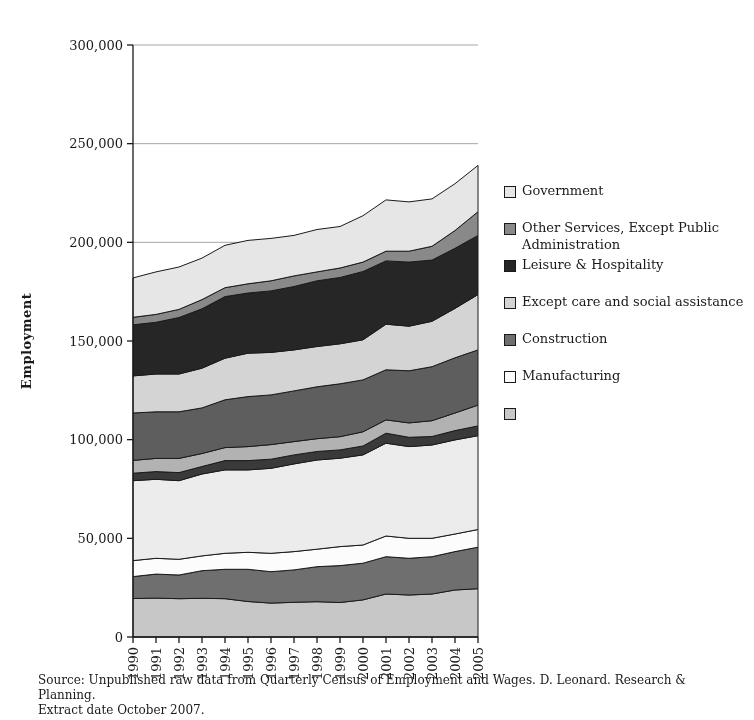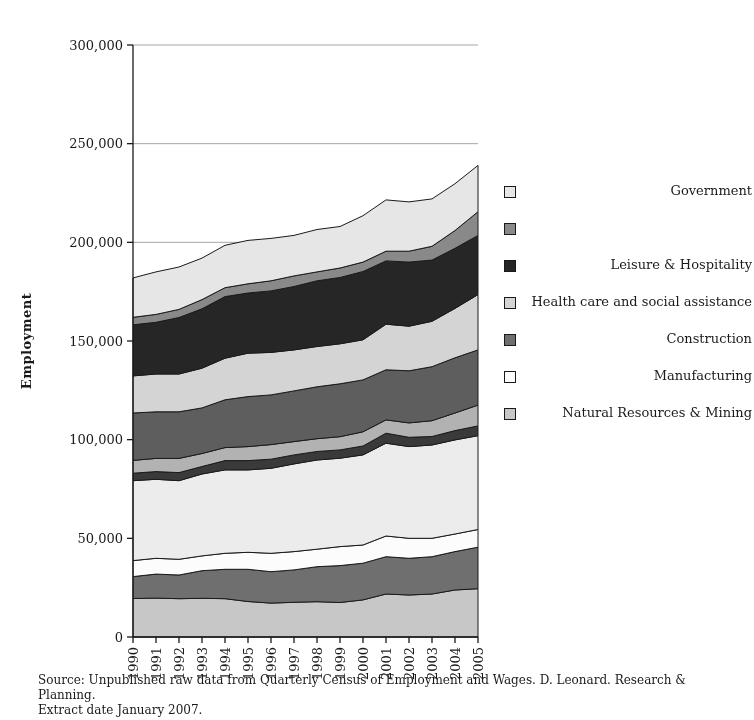--- a/index.html
+++ b/index.html
@@ -8,21 +8,21 @@
     font-family:"DejaVu Serif","Liberation Serif",serif;color:#1a1a1a;
     overflow:hidden;
   }
   #chart{position:absolute;left:0;top:0;}
   .ytick{font-size:13px;fill:#1a1a1a;}
   .xtick{font-size:13px;fill:#1a1a1a;}
   .ytitle{font-size:13px;font-weight:bold;fill:#1a1a1a;letter-spacing:.5px;}
   #legend{
     position:absolute;left:504px;top:183px;width:248px;
   }
-  .legend-item{display:flex;align-items:flex-start;height:37px;justify-content:space-between;}
+  .legend-item{display:flex;align-items:flex-start;height:37px;}
   .legend-swatch{
     width:10px;height:10px;border:1px solid #1a1a1a;flex:0 0 auto;
     margin:3px 6px 0 0;
   }
   .legend-label{font-size:13px;line-height:16.5px;}
   #source{
     position:absolute;left:38px;top:673px;width:660px;
     font-size:12px;line-height:15px;
   }
 </style>
@@ -105,39 +105,39 @@
   <text class="ytitle" transform="translate(31,341) rotate(-90)" text-anchor="middle">Employment</text>
 </svg>
 
 <div id="legend">
     <div class="legend-item">
       <span class="legend-swatch" style="background: rgb(230, 230, 230);"></span>
       <span class="legend-label">Government</span>
     </div>
     <div class="legend-item">
       <span class="legend-swatch" style="background: rgb(137, 137, 137);"></span>
+      <span class="legend-label">Other Services, Except Public Administration</span>
     </div>
     <div class="legend-item">
       <span class="legend-swatch" style="background: rgb(38, 38, 38);"></span>
       <span class="legend-label">Leisure &amp; Hospitality</span>
     </div>
     <div class="legend-item">
       <span class="legend-swatch" style="background: rgb(212, 212, 212);"></span>
-      <span class="legend-label">Health care and social assistance</span>
+      <span class="legend-label">Except care and social assistance</span>
     </div>
     <div class="legend-item">
       <span class="legend-swatch" style="background: rgb(111, 111, 111);"></span>
       <span class="legend-label">Construction</span>
     </div>
     <div class="legend-item">
       <span class="legend-swatch" style="background: rgb(252, 252, 252);"></span>
       <span class="legend-label">Manufacturing</span>
     </div>
     <div class="legend-item">
       <span class="legend-swatch" style="background: rgb(199, 199, 199);"></span>
-      <span class="legend-label">Natural Resources &amp; Mining</span>
     </div>
   </div>
 
 <div id="source">
   <div>Source: Unpublished raw data from Quarterly Census of Employment and Wages. D. Leonard. Research &amp; Planning.</div>
-  <div>Extract date January 2007.</div>
+  <div>Extract date October 2007.</div>
 </div>
 
 </body></html>

